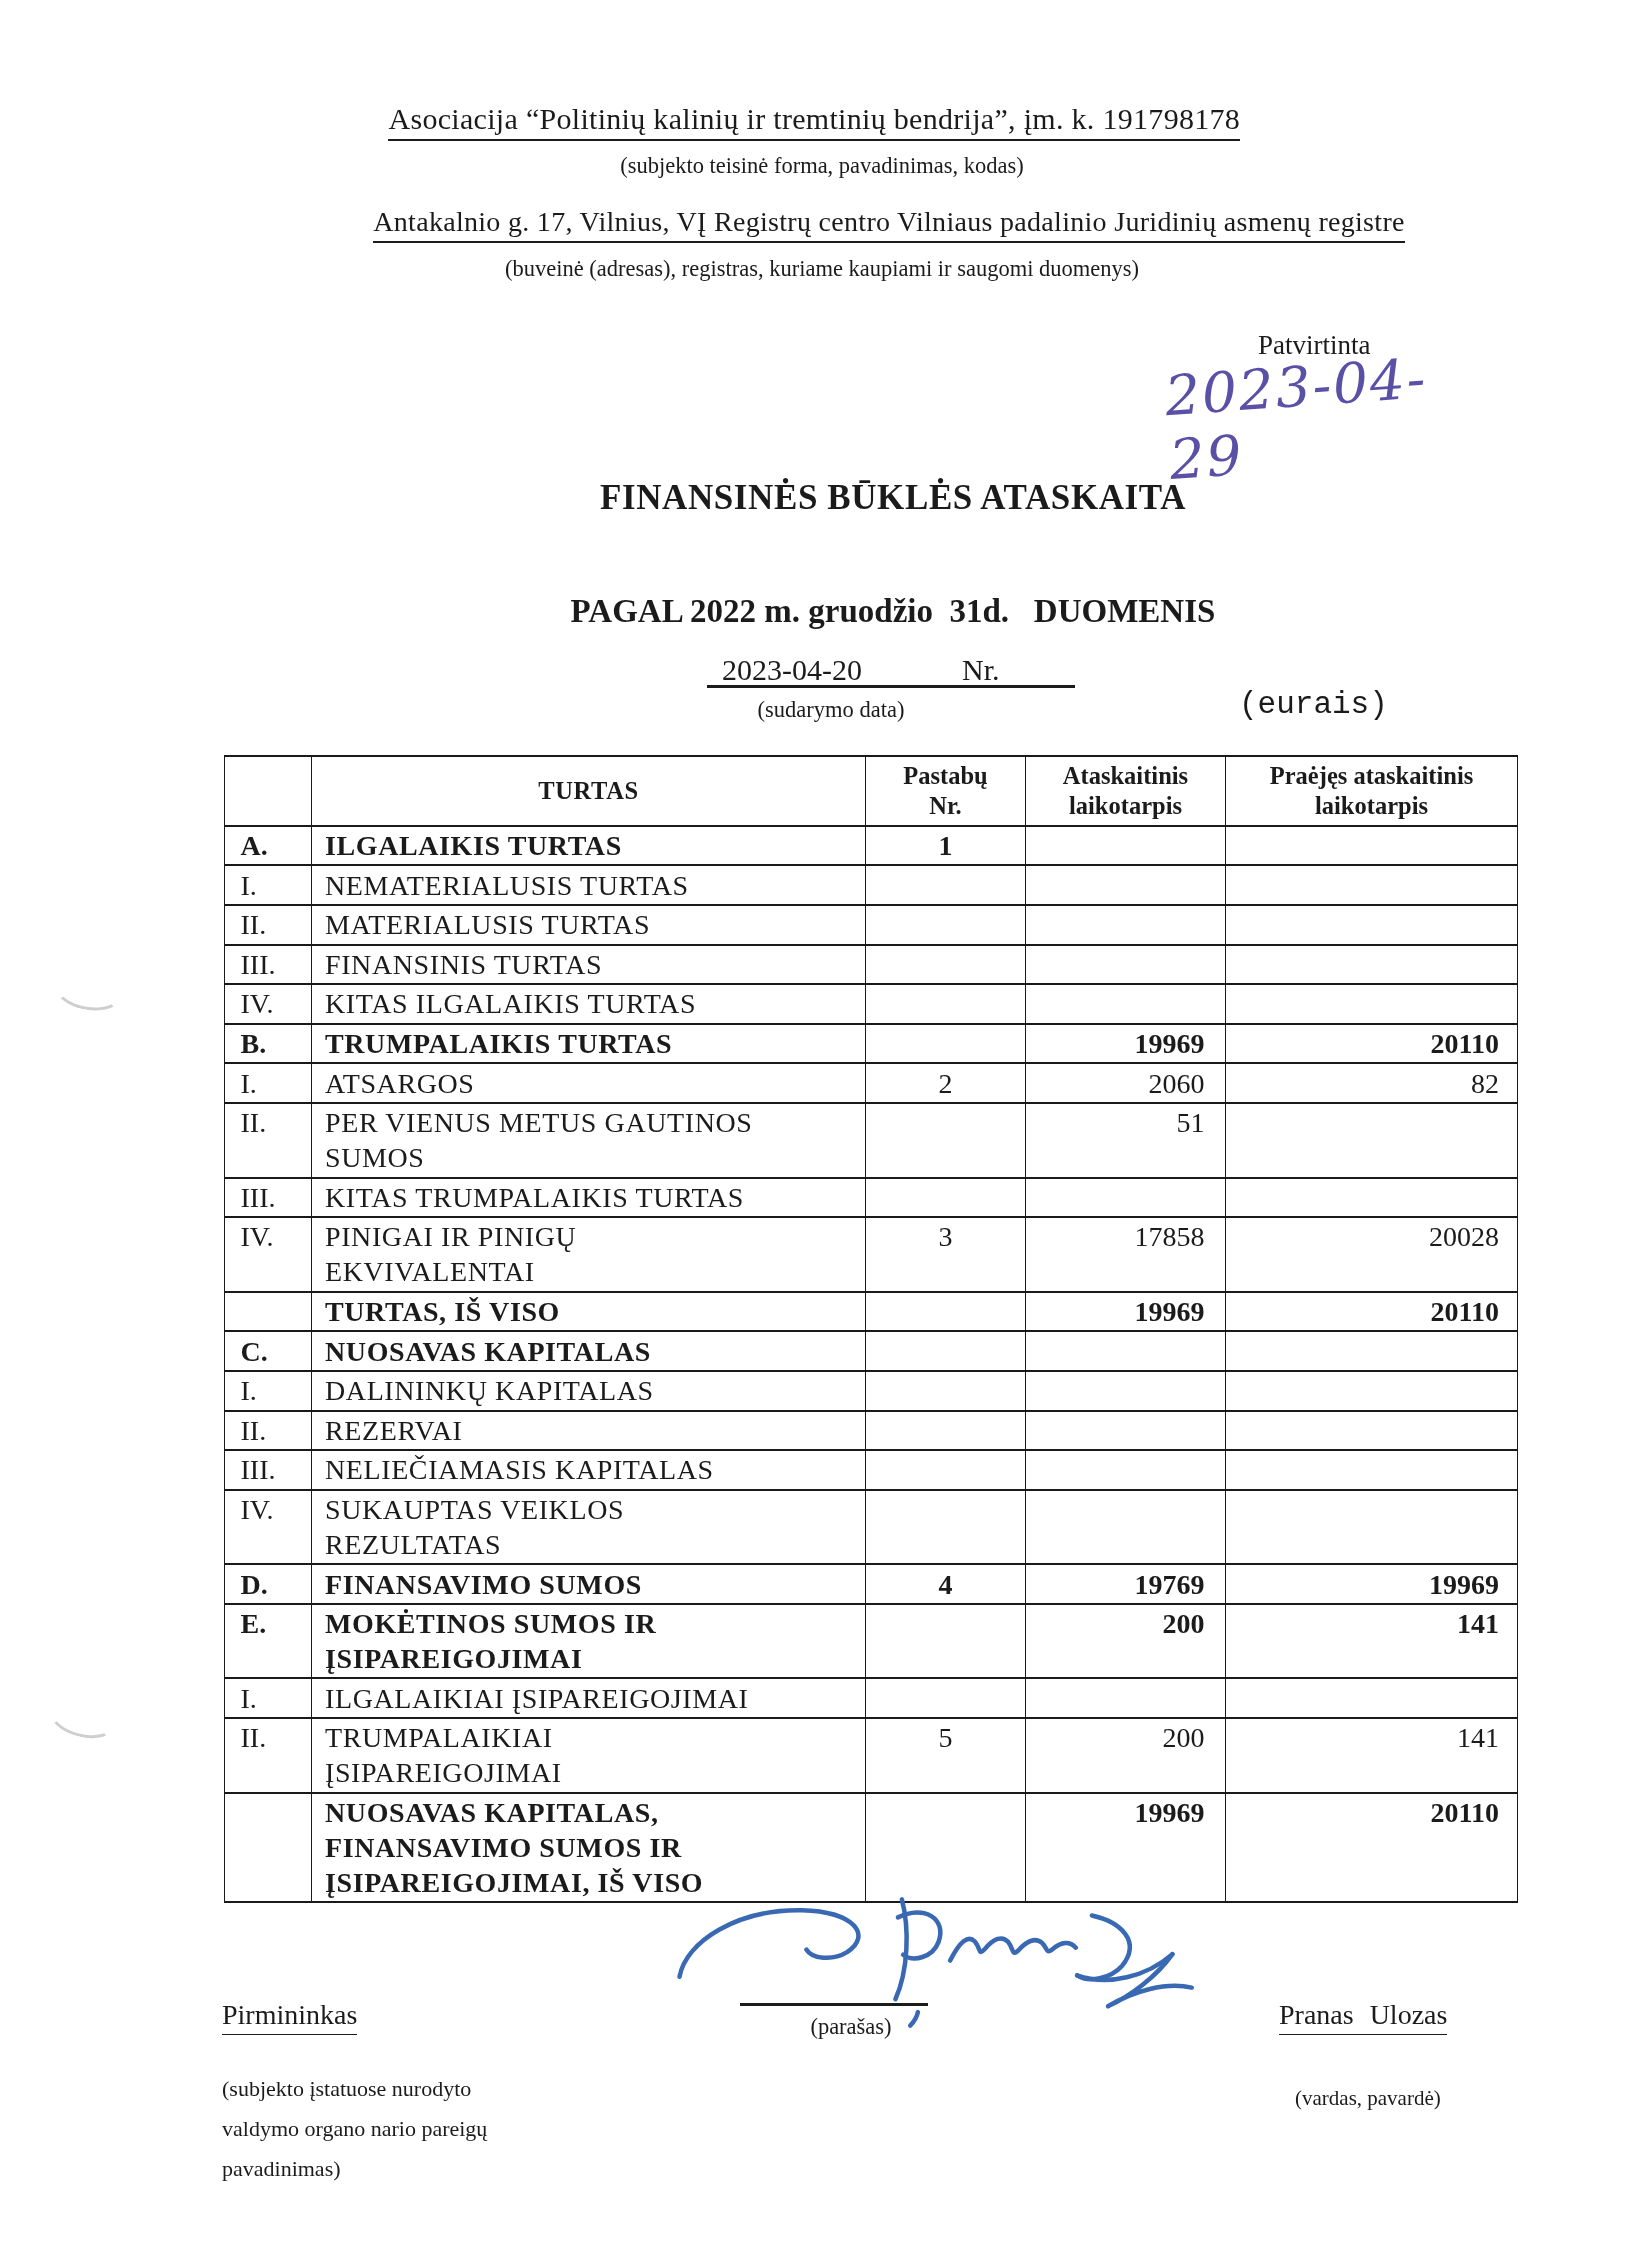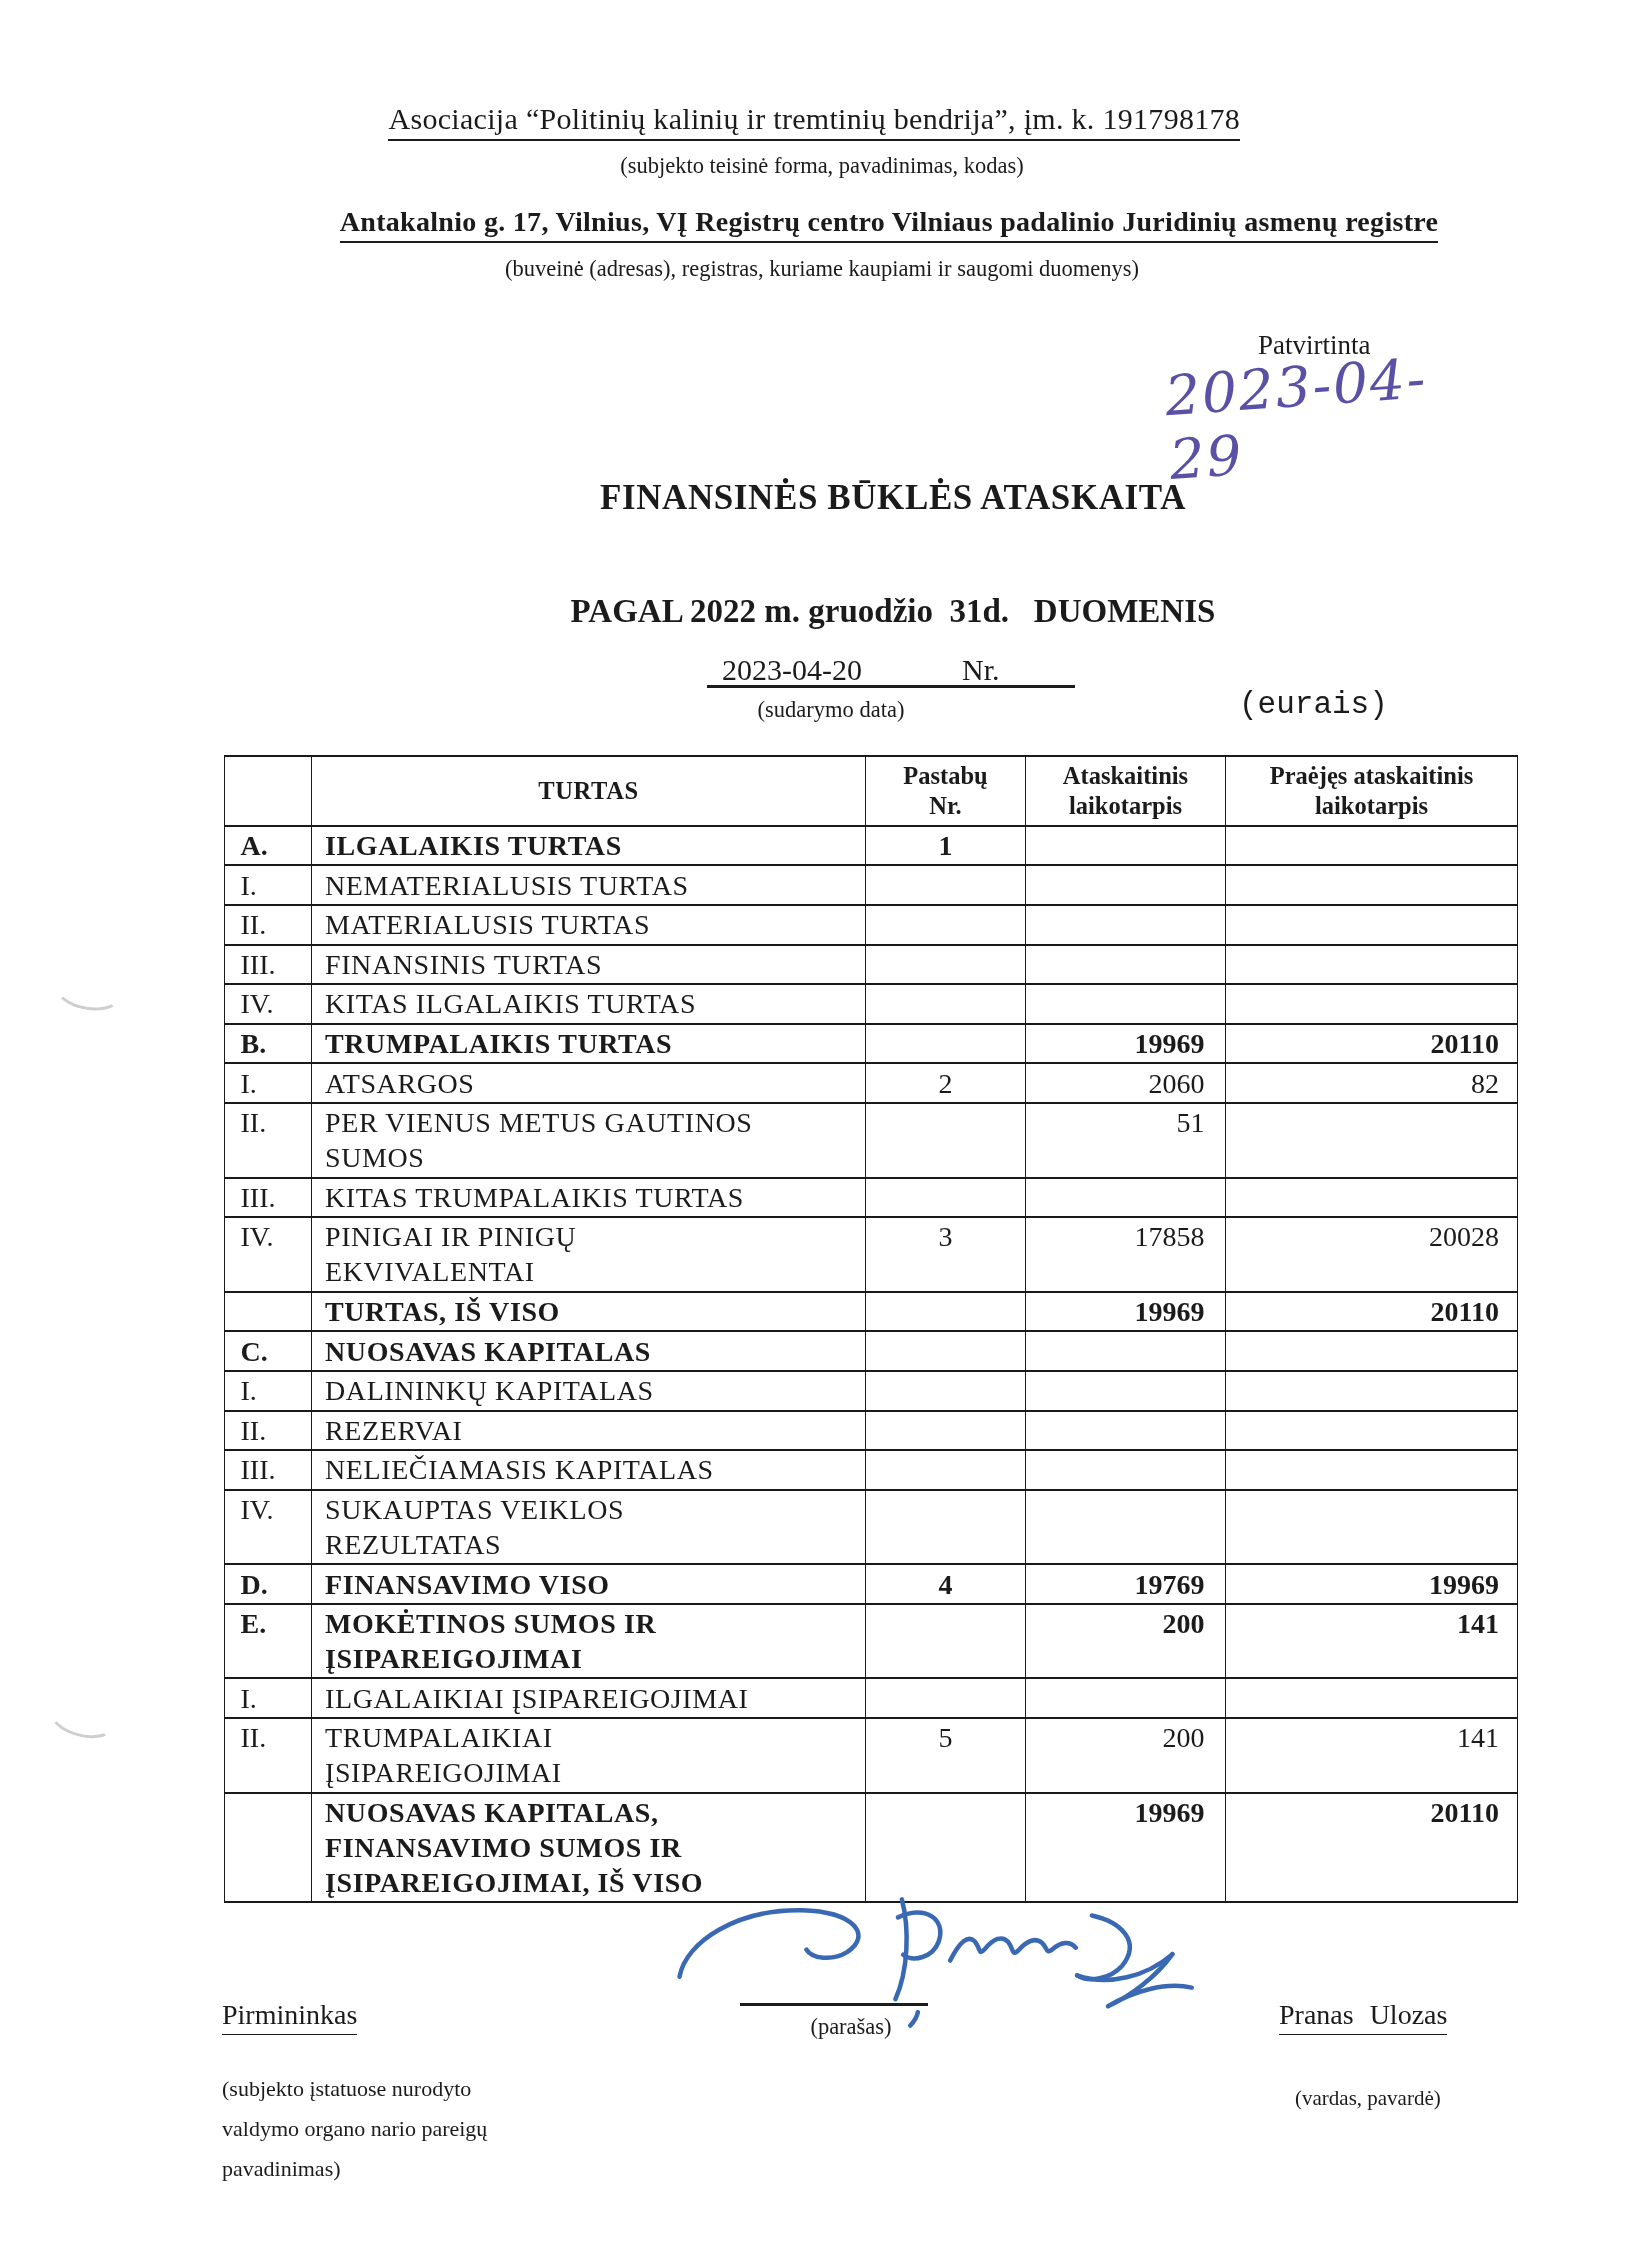--- a/index.html
+++ b/index.html
@@ -7,21 +7,21 @@
     position:relative;
     width:1644px;height:2261px;
     background:#ffffff;
     font-family:"Liberation Serif","DejaVu Serif",serif;
     color:#1b1b1b;
     overflow:hidden;
   }
   .abs{position:absolute;}
   .center-line{left:0;width:1644px;text-align:center;}
   .uline{border-bottom:2.6px solid #1c1c1c;padding-bottom:3.2px;}
-  .shift-r{position:relative;left:67px;display:inline-block;font-weight:bold;}
+  .shift-r{position:relative;left:67px;display:inline-block;}
   .shift-s{position:relative;left:-7.7px;display:inline-block;}
 
   .org-line{top:102px;font-size:30px;letter-spacing:0.3px;}
   .org-caption{top:153px;font-size:22.5px;}
   .addr-line{top:206px;font-size:28px;letter-spacing:0.3px;}
   .addr-caption{top:256px;font-size:22.5px;text-align:center;}
 
   .approved{top:330px;left:1258px;font-size:27px;}
   .hand-date{
     top:353px;left:1167px;width:322px;
@@ -229,21 +229,21 @@
         <div class="trow">
           <div class="c c-no">IV.</div>
           <div class="c c-label">SUKAUPTAS VEIKLOS
 REZULTATAS</div>
           <div class="c c-note"></div>
           <div class="c c-cur"></div>
           <div class="c c-prev"></div>
         </div>
         <div class="trow bold">
           <div class="c c-no">D.</div>
-          <div class="c c-label">FINANSAVIMO VISO</div>
+          <div class="c c-label">FINANSAVIMO SUMOS</div>
           <div class="c c-note">4</div>
           <div class="c c-cur">19769</div>
           <div class="c c-prev">19969</div>
         </div>
         <div class="trow bold">
           <div class="c c-no">E.</div>
           <div class="c c-label">MOKĖTINOS SUMOS IR
 ĮSIPAREIGOJIMAI</div>
           <div class="c c-note"></div>
           <div class="c c-cur">200</div>

